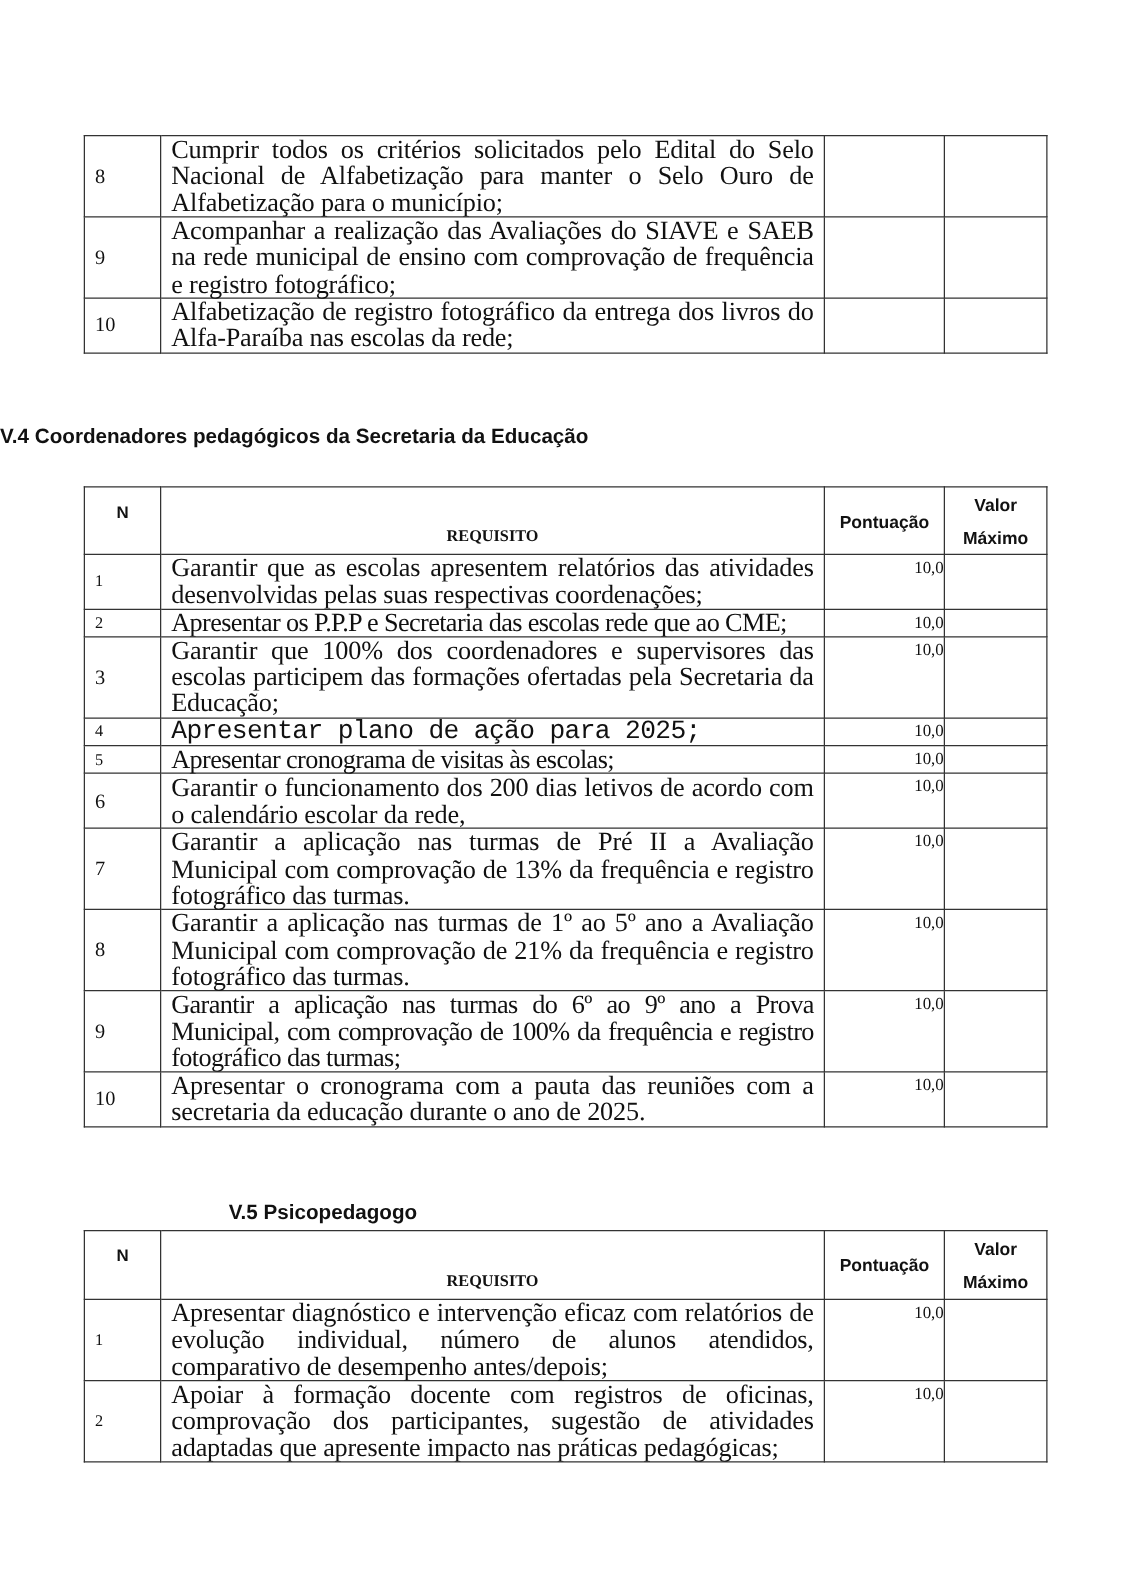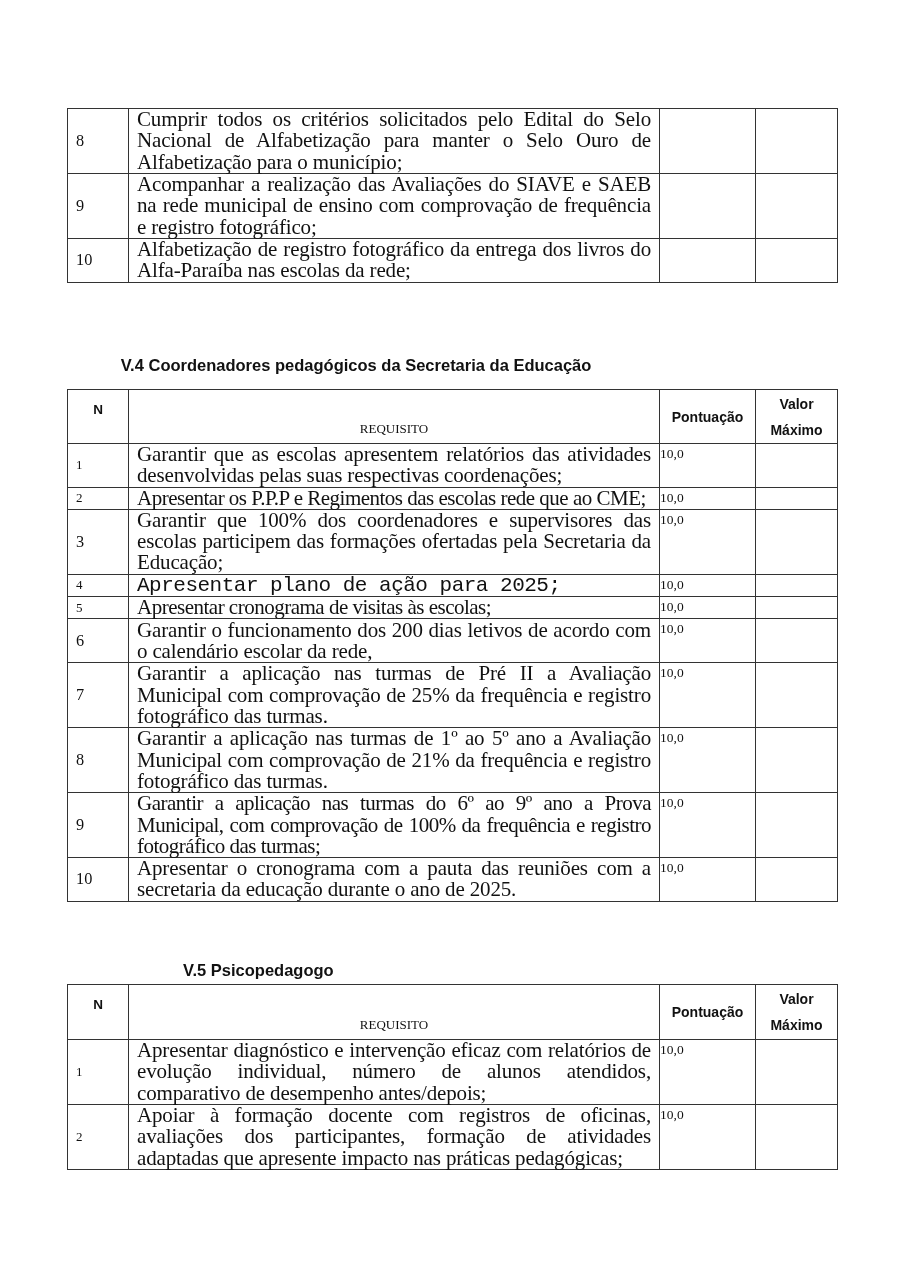--- a/index.html
+++ b/index.html
@@ -6,24 +6,24 @@
   body { width:900px; height:1273px; position:relative; overflow:hidden; color:#111; }
   .tbl { position:absolute; left:67px; width:770px; border-collapse:collapse; table-layout:fixed; }
   .tbl td, .tbl th { border:1px solid #333; padding:0; vertical-align:middle; }
   .c-n { width:61px; }
   .c-req { width:531px; }
   .c-pt { width:96px; }
   .c-val { width:82px; }
   .req { font-family:"Liberation Serif", serif; font-size:21px; line-height:21.3px; text-align:justify; padding:0 8px 0 8px !important; letter-spacing:-0.15px; }
   .num-big { font-family:"Liberation Serif", serif; font-size:16.3px; padding-left:8px !important; }
   .num-small { font-family:"Liberation Serif", serif; font-size:13px; padding-left:8px !important; }
-  .pt { font-family:"Liberation Serif", serif; font-size:13.5px; text-align:left; vertical-align:top !important; padding-top:2px !important; }
+  .pt { font-family:"Liberation Serif", serif; font-size:13.5px; text-align:right; vertical-align:top !important; padding-top:2px !important; }
   .hdr { font-family:"Liberation Sans", sans-serif; font-weight:bold; font-size:14px; }
   .hdr-n { font-family:"Liberation Sans", sans-serif; font-size:13.5px; text-align:center; vertical-align:top !important; padding-top:12px !important; }
-  .hdr-req { font-family:"Liberation Serif", serif; font-weight:normal; font-size:13px; text-align:center; vertical-align:bottom !important; padding-bottom:6px !important; }
+  .hdr-req { font-family:"Liberation Serif", serif; font-weight:bold; font-size:13px; text-align:center; vertical-align:bottom !important; padding-bottom:6px !important; }
   .hdr-pt { text-align:center; }
   .hdr-val { text-align:center; line-height:26px; }
   .heading { position:absolute; font-family:"Liberation Sans", sans-serif; font-weight:bold; font-size:16.5px; color:#111; }
 </style>
 </head>
 <body>
 
 <table class="tbl" style="top:108px;">
   <colgroup>
       <col class="c-n">
@@ -46,21 +46,21 @@
   </tr>
   <tr style="height:43px;">
     <td class="num-big">10</td>
     <td class="req">Alfabetização de registro fotográfico da entrega dos livros do Alfa-Paraíba nas escolas da rede;</td>
     <td class="pt"></td>
     <td></td>
   </tr>
 </tbody>
   </table>
 
-<div class="heading" style="top:356px; left:0; width:712px; text-align:center;">V.4 Coordenadores pedagógicos da Secretaria da Educação</div>
+<div class="heading" style="top:340px; left:0; width:712px; text-align:left;">V.4 Coordenadores pedagógicos da Secretaria da Educação</div>
 
 <table class="tbl" style="top:389px;">
   <colgroup>
       <col class="c-n">
       <col class="c-req">
       <col class="c-pt">
       <col class="c-val">
     </colgroup>
   <tbody>
       <tr style="height:54px;">
@@ -73,21 +73,21 @@
     </th>
   </tr>
   <tr style="height:43px;">
     <td class="num-small">1</td>
     <td class="req">Garantir que as escolas apresentem relatórios das atividades desenvolvidas pelas suas respectivas coordenações;</td>
     <td class="pt">10,0</td>
     <td></td>
   </tr>
   <tr style="height:22px;">
     <td class="num-small">2</td>
-    <td class="req" style="letter-spacing:-0.5px;">Apresentar os P.P.P e Regimentos das escolas rede que ao CME;</td>
+    <td class="req" style="letter-spacing:-0.5px;">Apresentar os P.P.P e Secretaria das escolas rede que ao CME;</td>
     <td class="pt">10,0</td>
     <td></td>
   </tr>
   <tr style="height:44px;">
     <td class="num-big">3</td>
     <td class="req">Garantir que 100% dos coordenadores e supervisores das escolas participem das formações ofertadas pela Secretaria da Educação;</td>
     <td class="pt">10,0</td>
     <td></td>
   </tr>
   <tr style="height:22px;">
@@ -103,21 +103,21 @@
     <td></td>
   </tr>
   <tr style="height:44px;">
     <td class="num-big">6</td>
     <td class="req">Garantir o funcionamento dos 200 dias letivos de acordo com o calendário escolar da rede,</td>
     <td class="pt">10,0</td>
     <td></td>
   </tr>
   <tr style="height:64px;">
     <td class="num-big">7</td>
-    <td class="req">Garantir a aplicação nas turmas de Pré II a Avaliação Municipal com comprovação de 25% da frequência e registro fotográfico das turmas.</td>
+    <td class="req">Garantir a aplicação nas turmas de Pré II a Avaliação Municipal com comprovação de 13% da frequência e registro fotográfico das turmas.</td>
     <td class="pt">10,0</td>
     <td></td>
   </tr>
   <tr style="height:64px;">
     <td class="num-big">8</td>
     <td class="req">Garantir a aplicação nas turmas de 1º ao 5º ano a Avaliação Municipal com comprovação de 21% da frequência e registro fotográfico das turmas.</td>
     <td class="pt">10,0</td>
     <td></td>
   </tr>
   <tr style="height:65px;">
@@ -155,18 +155,18 @@
     </th>
   </tr>
   <tr style="height:65px;">
     <td class="num-small">1</td>
     <td class="req">Apresentar diagnóstico e intervenção eficaz com relatórios de evolução individual, número de alunos atendidos, comparativo de desempenho antes/depois;</td>
     <td class="pt">10,0</td>
     <td></td>
   </tr>
   <tr style="height:64px;">
     <td class="num-small">2</td>
-    <td class="req">Apoiar à formação docente com registros de oficinas, avaliações dos participantes, formação de atividades adaptadas que apresente impacto nas práticas pedagógicas;</td>
+    <td class="req">Apoiar à formação docente com registros de oficinas, comprovação dos participantes, sugestão de atividades adaptadas que apresente impacto nas práticas pedagógicas;</td>
     <td class="pt">10,0</td>
     <td></td>
   </tr>
 </tbody>
   </table>
 
 </body></html>

